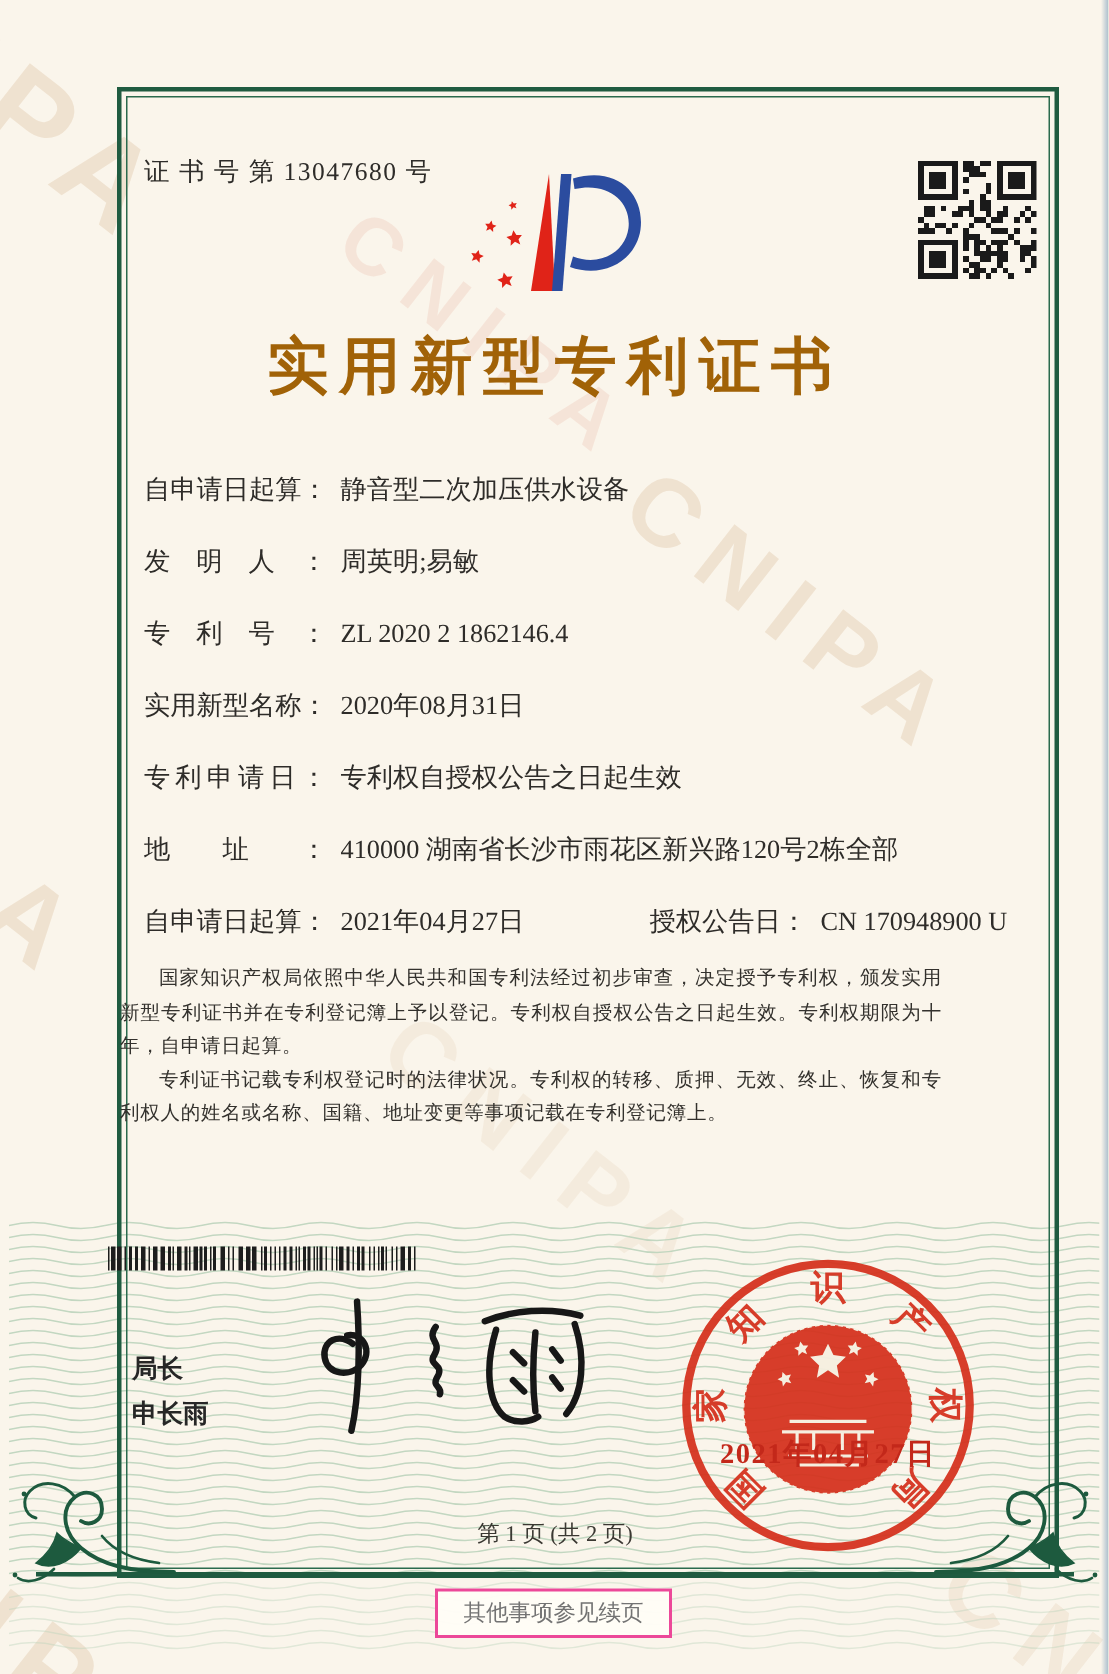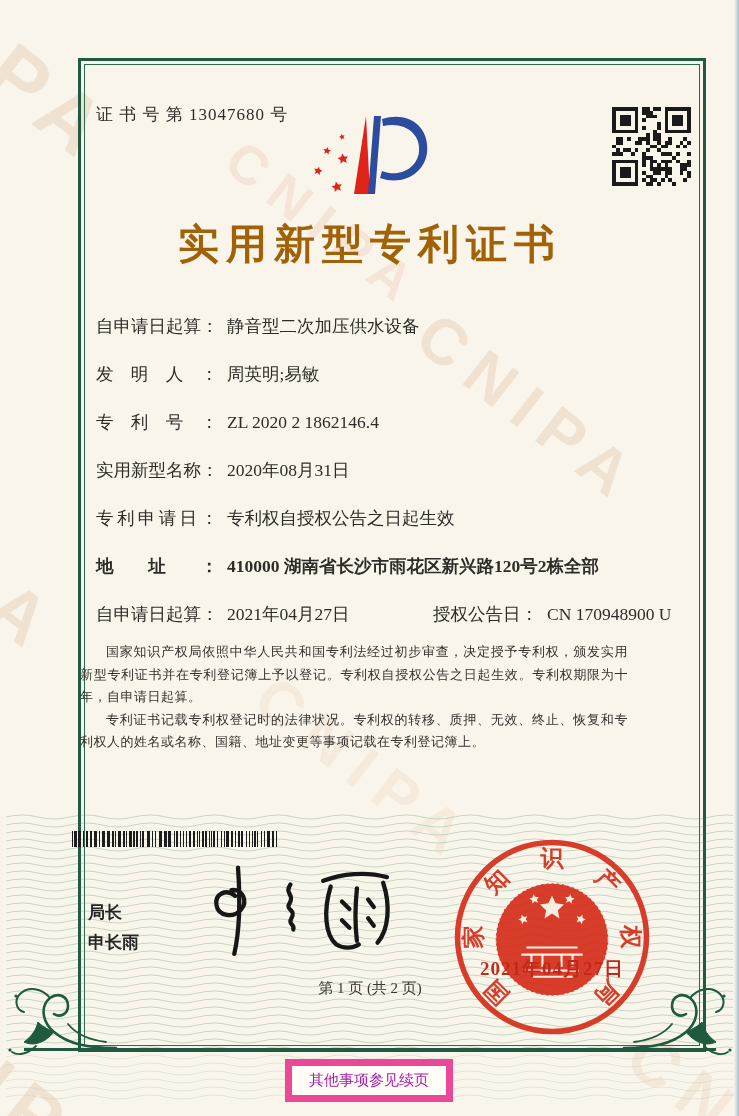--- a/index.html
+++ b/index.html
@@ -38,25 +38,25 @@
          font-size:13px;line-height:22.5px;text-align:justify;letter-spacing:.5px;color:#33312d;}
   .paras p{margin:0;text-indent:2em;}
   .barcode{position:absolute;left:72px;top:831px;height:16px;display:flex;align-items:stretch;z-index:4;}
   .barcode div{background:#1d1d1d;}
   .sig-title{position:absolute;left:88px;top:901px;font-size:17px;font-weight:600;z-index:4;color:#262626;}
   .sig-name{position:absolute;left:88px;top:931px;font-size:17px;font-weight:600;z-index:4;color:#262626;}
   .signature{position:absolute;left:194px;top:854px;width:206px;height:108px;z-index:4;}
   .seal{position:absolute;left:450px;top:835px;width:204px;height:204px;z-index:6;opacity:.93;}
   .seal-date{position:absolute;left:452px;top:956px;width:200px;text-align:center;z-index:7;
              font-size:19px;font-weight:bold;color:#c3281a;letter-spacing:1px;}
-  .pageno{position:absolute;left:78px;top:979px;width:584px;text-align:center;font-size:15px;
+  .pageno{position:absolute;left:78px;top:1013px;width:584px;text-align:center;font-size:15px;
           color:#3a3832;z-index:4;}
   .note{position:absolute;left:369px;top:1059px;transform:translateX(-50%);z-index:6;
-        background:rgba(255,253,247,.95);border:7px solid #ec4899;padding:5px 17px;
-        font-size:15px;color:#a21caf;white-space:nowrap;}
+        background:rgba(255,253,247,.95);border:2px solid #ec4899;padding:5px 17px;
+        font-size:15px;color:#737373;white-space:nowrap;}
 </style>
 </head>
 <body>
 
 <div class="page">
 
   <div class="wm" style="left:-118px;top:-88px;font-size:82px;">CNIPA</div>
   <div class="wm pink" style="left:252px;top:128px;font-size:54px;">CNIPA</div>
   <div class="wm" style="left:448px;top:298px;font-size:64px;">CNIPA</div>
   <div class="wm" style="left:-152px;top:428px;font-size:72px;">CNIPA</div>
@@ -250,21 +250,21 @@
     </div>
     <div class="frow" style="top:105px;">
       <span class="flabel">专利号：</span><span class="fval">ZL 2020 2 1862146.4</span>
     </div>
     <div class="frow" style="top:153px;">
       <span class="flabel">实用新型名称：</span><span class="fval">2020年08月31日</span>
     </div>
     <div class="frow" style="top:201px;">
       <span class="flabel">专利申请日：</span><span class="fval">专利权自授权公告之日起生效</span>
     </div>
-    <div class="frow" style="top:249px;font-weight:bold;">
+    <div class="frow" style="top:249px;">
       <span class="flabel">地址：</span><span class="fval">410000 湖南省长沙市雨花区新兴路120号2栋全部</span>
     </div>
     <div class="frow" style="top:297px;">
       <span class="flabel">自申请日起算：</span><span class="fval fval1">2021年04月27日</span><span class="fval2l">授权公告日：</span><span class="fval">CN 170948900 U</span>
     </div>
   </div>
 
   <div class="paras">
     <p>国家知识产权局依照中华人民共和国专利法经过初步审查，决定授予专利权，颁发实用新型专利证书并在专利登记簿上予以登记。专利权自授权公告之日起生效。专利权期限为十年，自申请日起算。</p>
     <p>专利证书记载专利权登记时的法律状况。专利权的转移、质押、无效、终止、恢复和专利权人的姓名或名称、国籍、地址变更等事项记载在专利登记簿上。</p>

